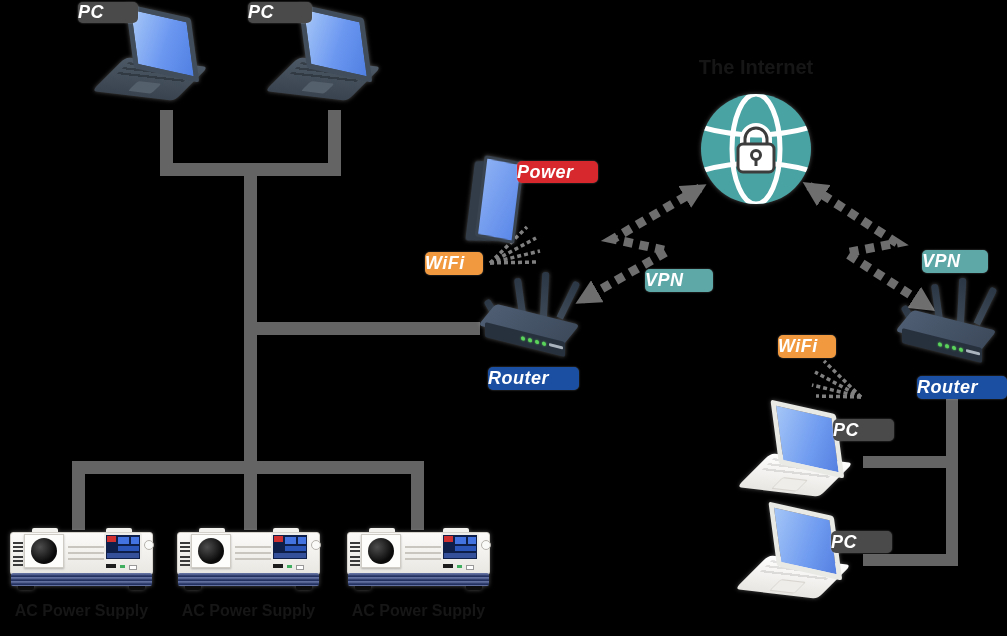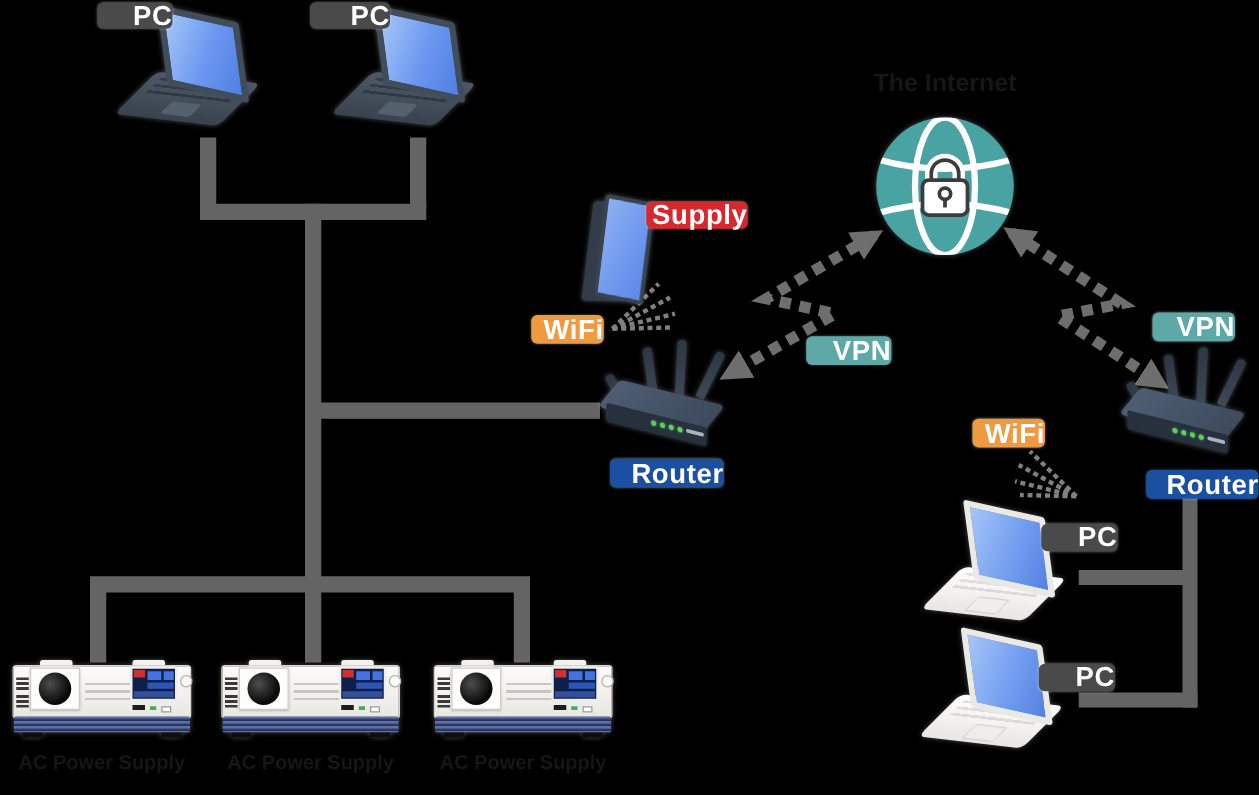--- a/index.html
+++ b/index.html
@@ -3,23 +3,23 @@
 <meta charset="utf-8">
 <style>
   html,body{margin:0;padding:0;background:#000;}
   .stage{position:relative;width:1007px;height:636px;background:#000;overflow:hidden;
          font-family:"Liberation Sans", sans-serif;}
 
   
   .wire{position:absolute;background:#646464;}
 
   
-  .badge{position:absolute;display:flex;align-items:center;justify-content:flex-end;
-         color:#fff;font-weight:bold;font-size:22px;letter-spacing:.5px;border-radius:5px;
-         box-shadow:0 0 2px rgba(255,255,255,.35);}
+  .badge{position:absolute;display:flex;align-items:center;justify-content:flex-start;
+         color:#fff;font-weight:bold;font-size:18px;letter-spacing:.5px;border-radius:5px;
+         box-shadow:0 0 2px rgba(255,255,255,.35);font-style:italic;}
   .b-dark{background:#4a4a4a;}
   .b-red{background:#d7282d;}
   .b-orange{background:#f0993f;}
   .b-teal{background:#5ea8a8;}
   .b-blue{background:#1b4fa2;}
 
   .glow{filter:drop-shadow(0 0 2px rgba(255,255,255,.30));}
 
   
   .faint{position:absolute;color:#161616;font-weight:bold;text-align:center;}
@@ -151,21 +151,21 @@
   </div>
   <div class="badge b-dark" style="left:248px;top:2px;width:64px;height:21px;">
     <span>PC</span>
   </div>
 
   <div class="tablet glow">
     <div class="tb-back"></div>
     <div class="tb-screen"></div>
   </div>
   <div class="badge b-red" style="left:517px;top:161px;width:81px;height:22px;">
-    <span>Supply</span>
+    <span>Power</span>
   </div>
   <div class="badge b-orange" style="left:425px;top:252px;width:58px;height:23px;">
     <span>WiFi</span>
   </div>
 
   <div class="router glow" style="left:483px;top:270px;">
     <div class="rt-ant" style="left:8px;top:28px;height:32px;transform:rotate(-30deg);"></div>
     <div class="rt-ant" style="left:34px;top:8px;height:44px;transform:rotate(-8deg);"></div>
     <div class="rt-ant" style="left:58px;top:2px;height:50px;transform:rotate(3deg);"></div>
     <div class="rt-ant" style="left:82px;top:10px;height:40px;transform:rotate(26deg);"></div>

